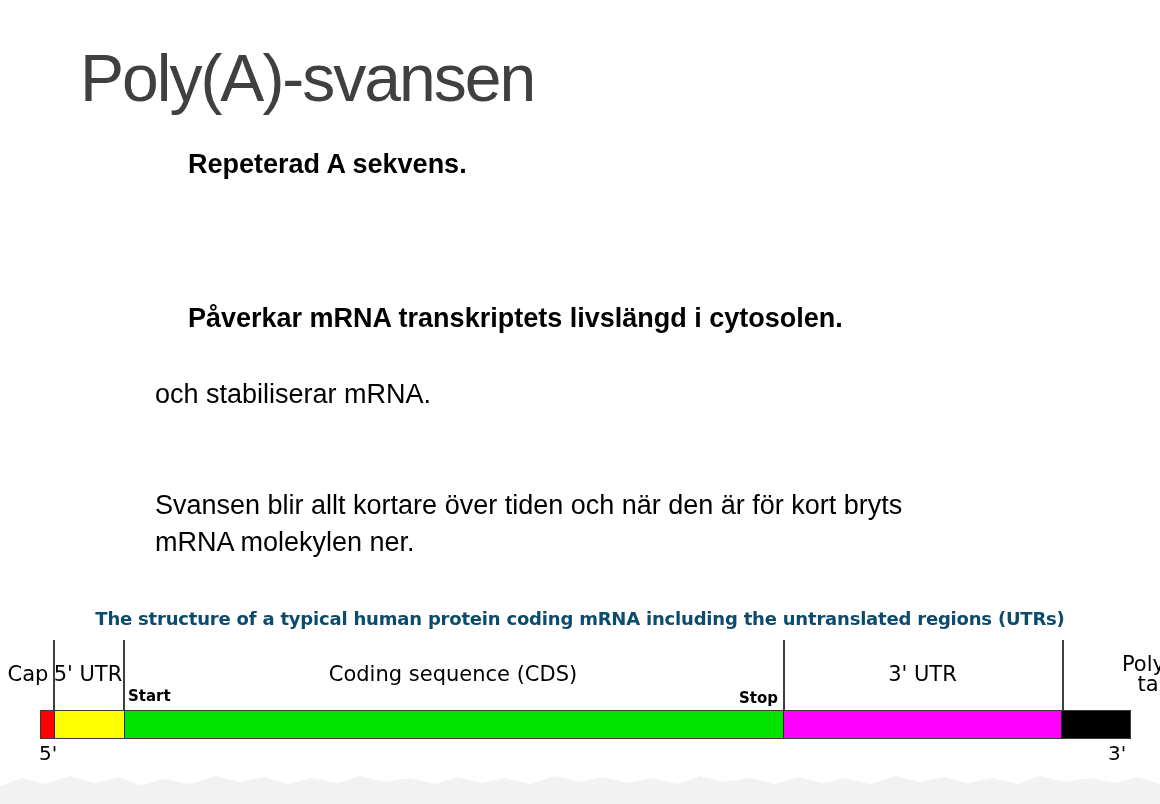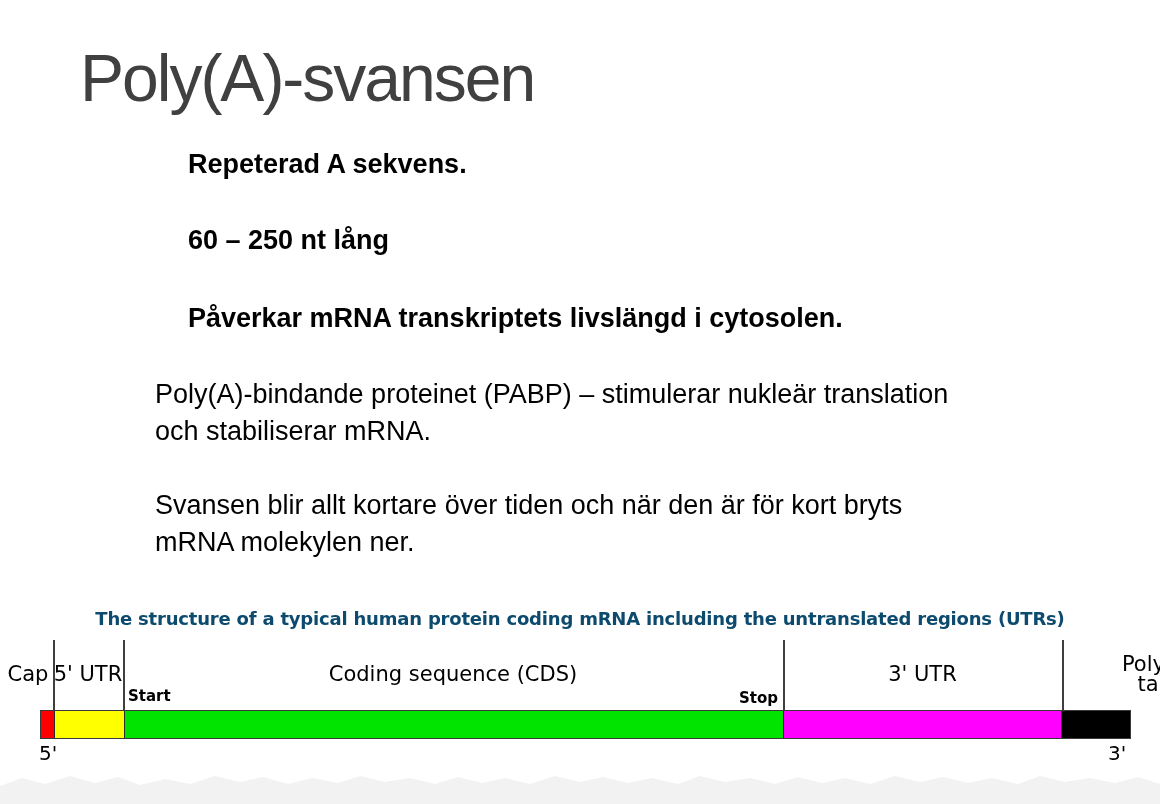--- a/index.html
+++ b/index.html
@@ -62,28 +62,24 @@
 </head>
 <body>
 
 <div class="slide">
 
   <h1 class="title">Poly(A)-svansen</h1>
 
   <div class="para bold" style="top:146px">
     <div>Repeterad A sekvens.</div>
   </div>
-  <div class="para bold" style="top:222px">
-    <div>60 – 250 nt lång</div>
-  </div>
   <div class="para bold" style="top:300px">
     <div>Påverkar mRNA transkriptets livslängd i cytosolen.</div>
   </div>
   <div class="para" style="top:376px">
-    <div>Poly(A)-bindande proteinet (PABP) – stimulerar nukleär translation</div>
     <div>och stabiliserar mRNA.</div>
   </div>
   <div class="para" style="top:487px">
     <div>Svansen blir allt kortare över tiden och när den är för kort bryts</div>
     <div>mRNA molekylen ner.</div>
   </div>
 
   <div class="fig-title">The structure of a typical human protein coding mRNA including the untranslated regions (UTRs)</div>
 
   <div class="vline" style="left:53px"></div>

